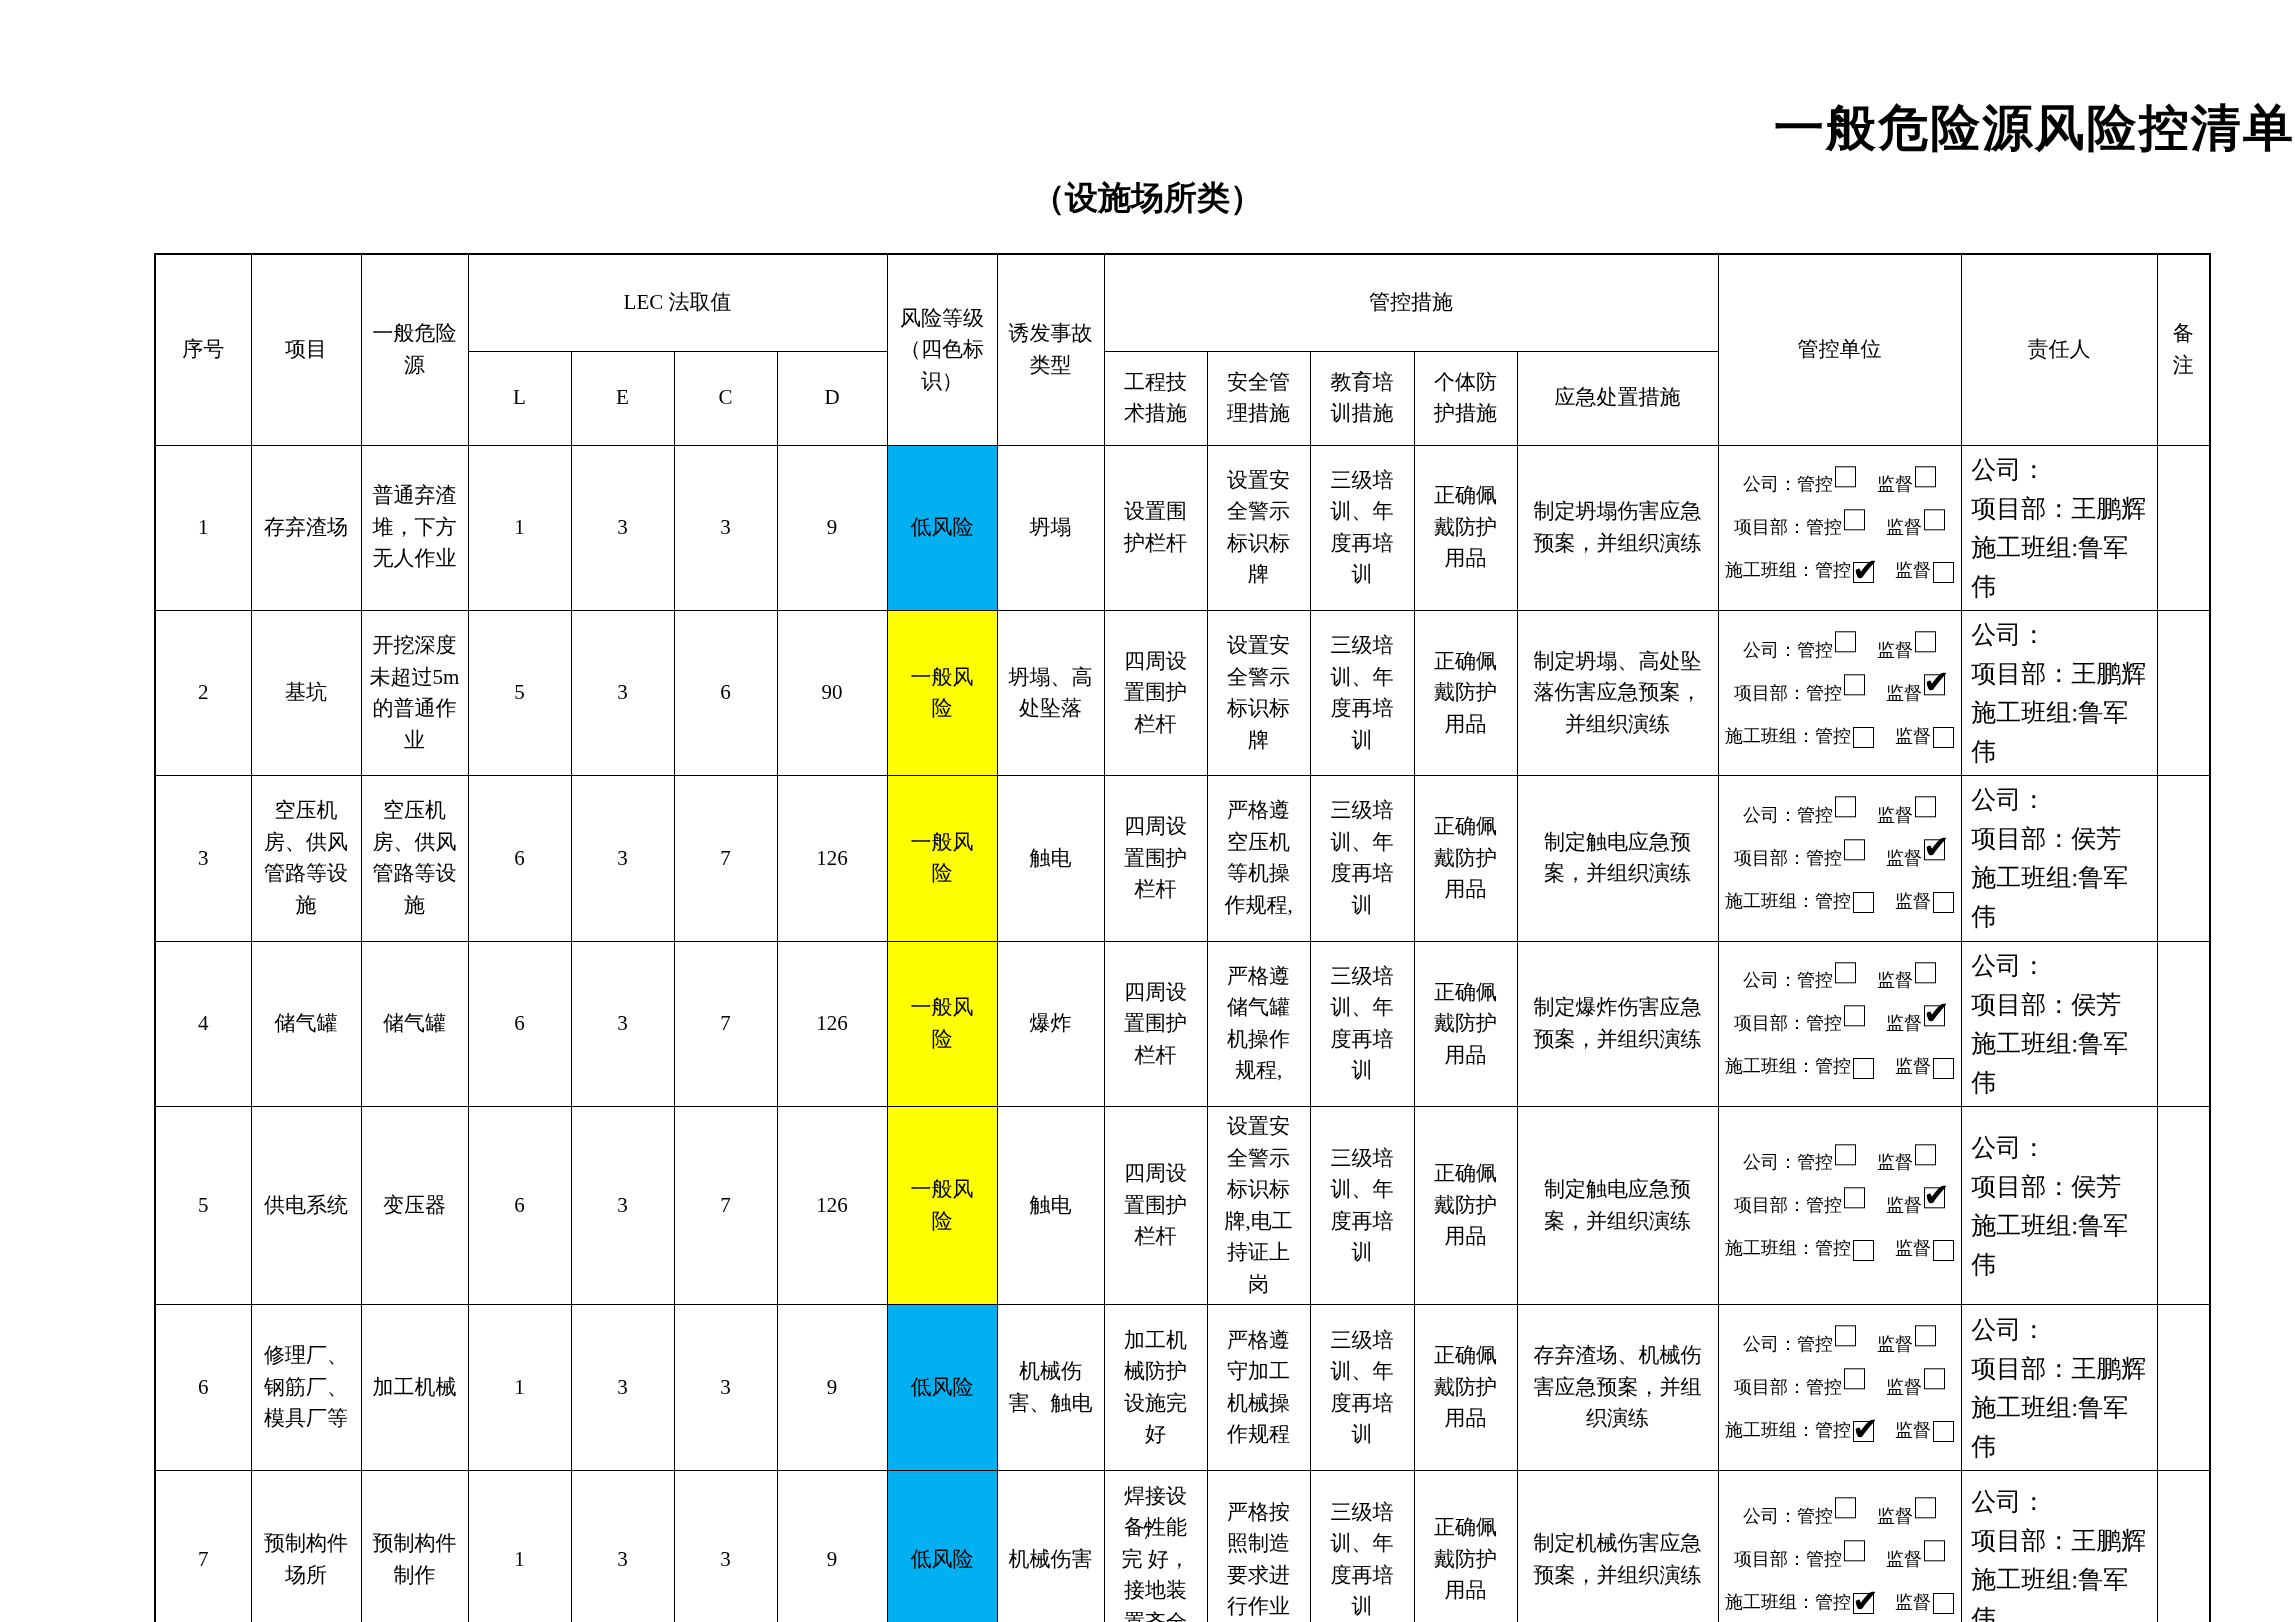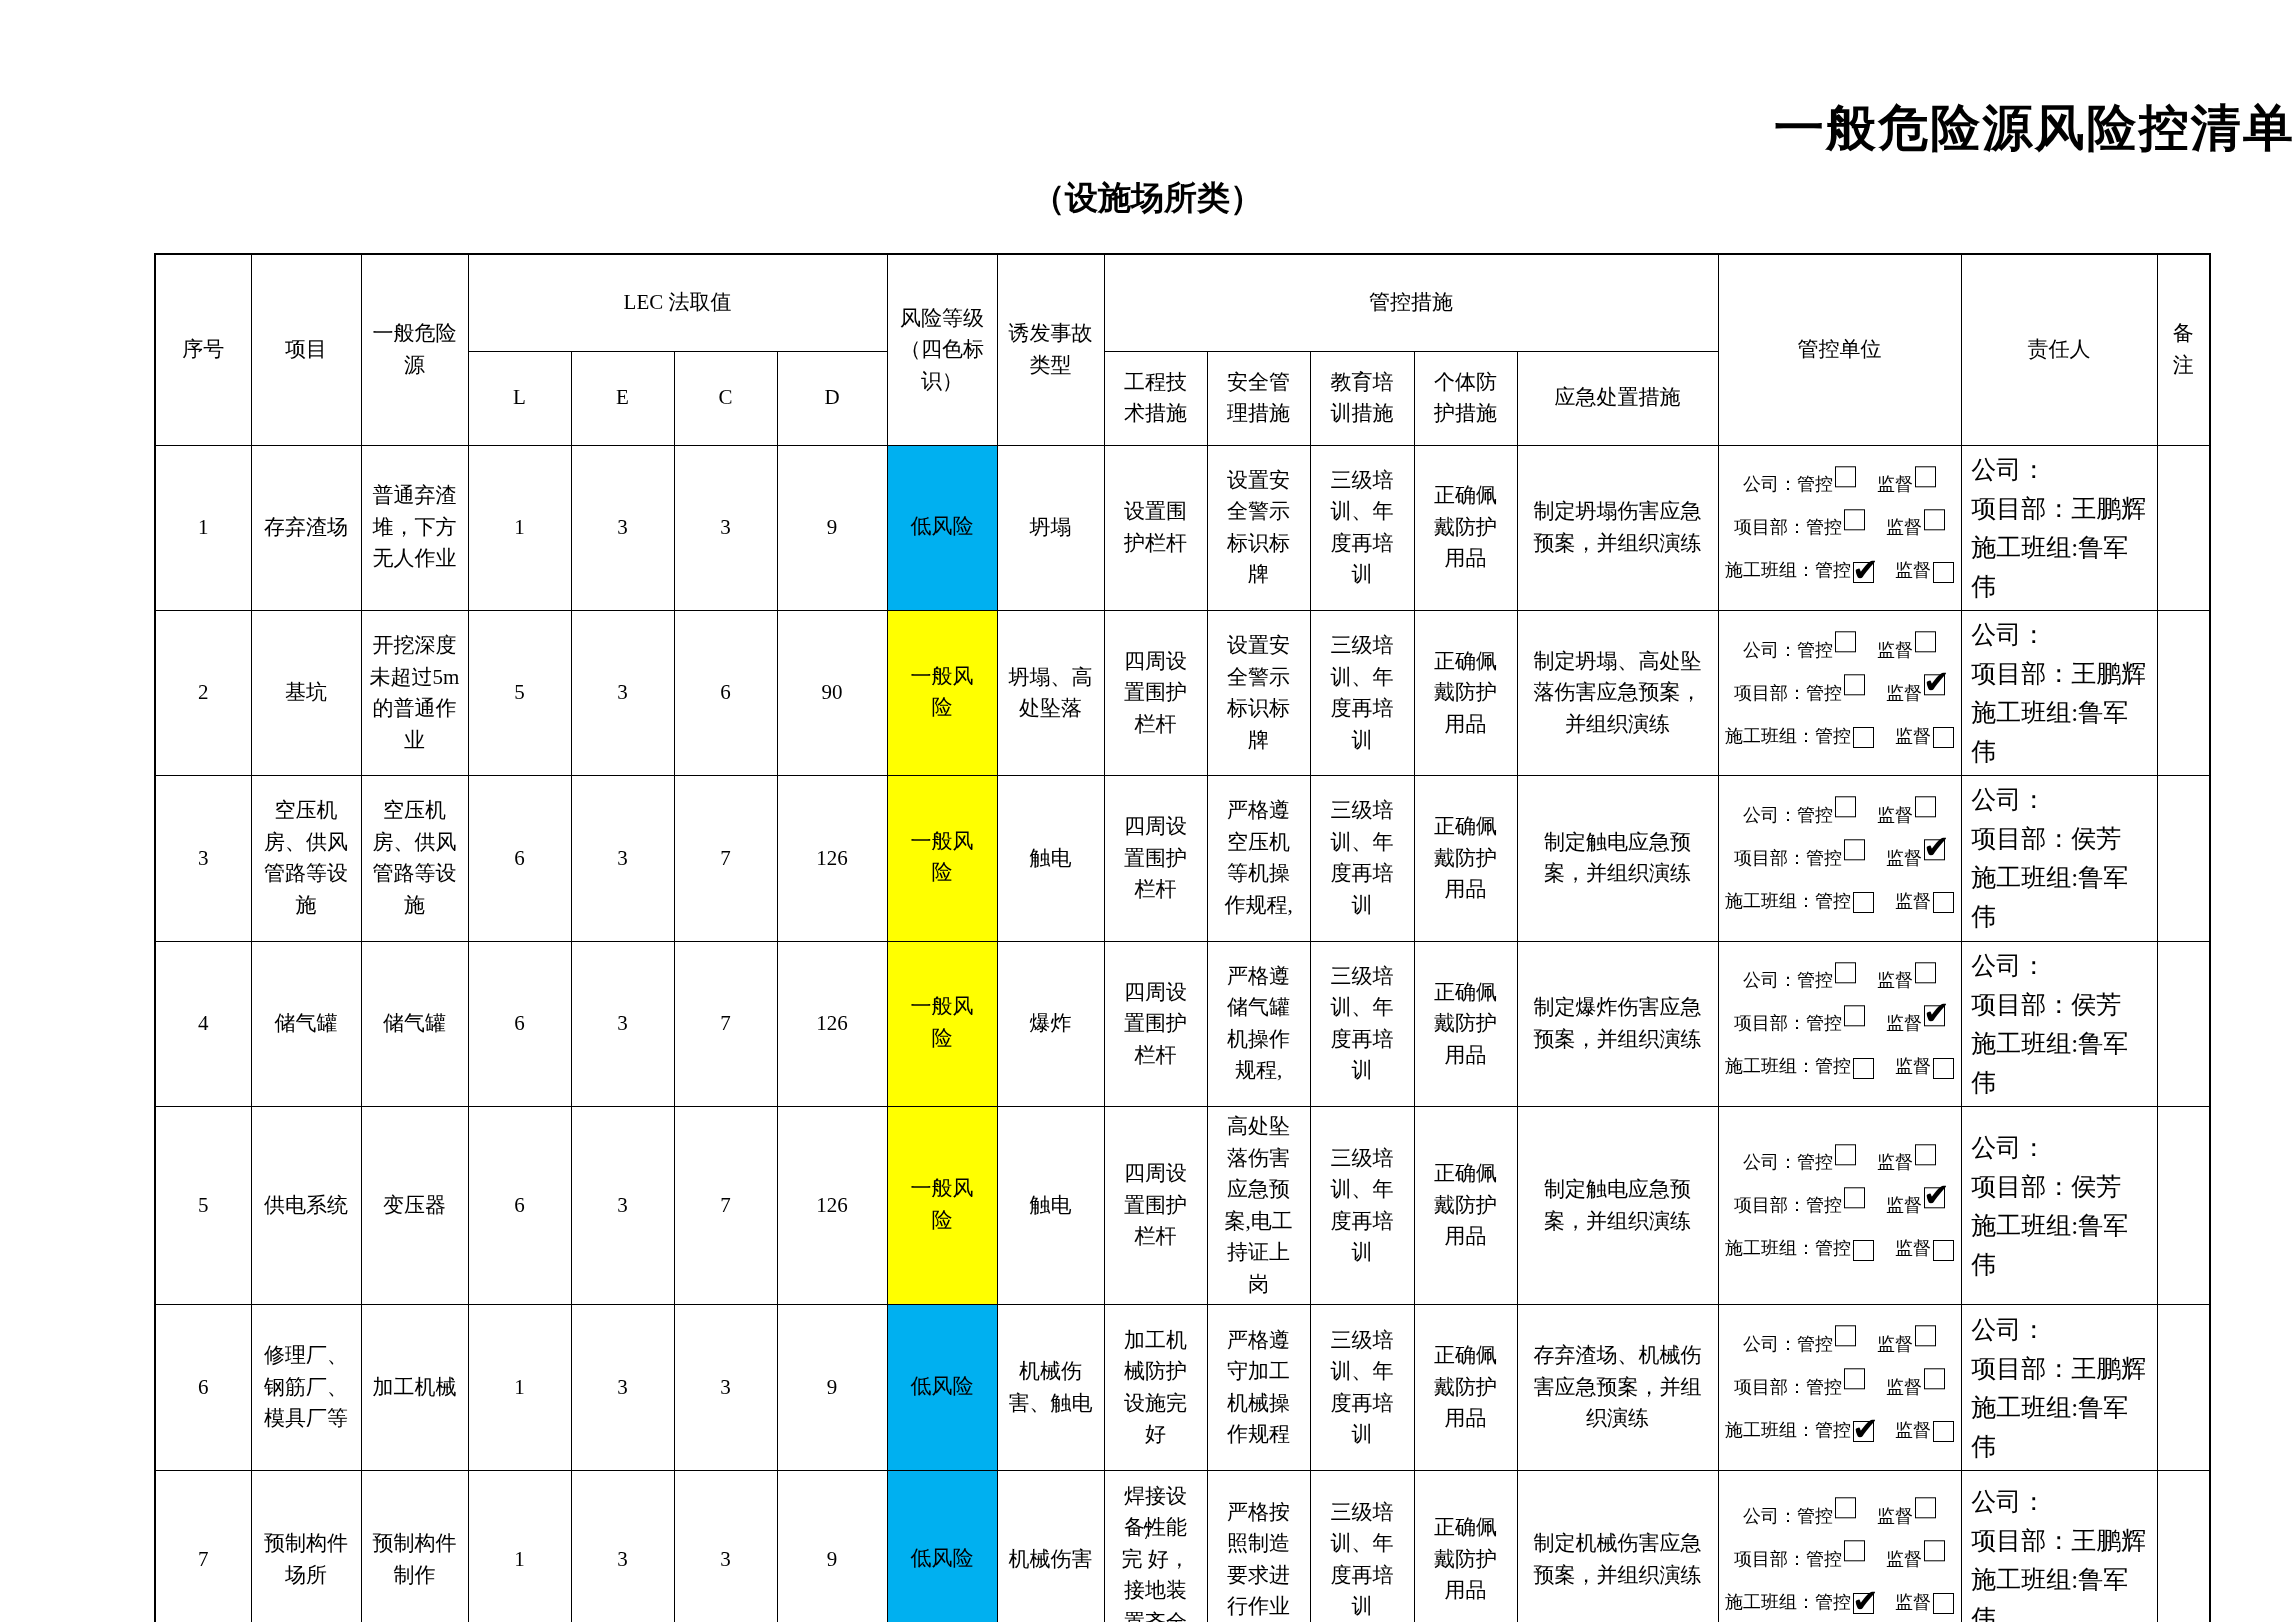--- a/index.html
+++ b/index.html
@@ -26,21 +26,21 @@
   thead tr.h2{height:94px;}
   thead tr.h2 th{padding:4.2px 12.5px;}
   tbody tr:nth-child(1){height:136px;}
   tbody tr:nth-child(2){height:129px;}
   tbody tr:nth-child(3){height:129px;}
   tbody tr:nth-child(4){height:129px;}
   tbody tr:nth-child(5){height:168px;}
   tbody tr:nth-child(6){height:150px;}
   tbody tr:nth-child(7){height:179px;}
   td:nth-child(10),td:nth-child(11),td:nth-child(12),td:nth-child(13){padding:4.2px 12.5px;}
-  td.risk{padding:20px 18px;font-family:Liberation Mono, monospace;}
+  td.risk{padding:20px 18px;}
   td.unit{text-align:center;font-size:18px;padding:4.2px 2.8px;}
   .uline{white-space:nowrap;line-height:43px;height:43px;}
   .ul{display:inline-block;}
   .sv{margin-left:21px;}
   .cb{
     display:inline-block;width:19px;height:19px;border:1.4px solid #000;
     vertical-align:middle;position:relative;margin-left:2.1px;background:#fff;
   }
   .cb.raised{transform:translateY(-9.7px);}
   .cb.checked::after{
@@ -242,21 +242,21 @@
     <td>5</td>
     <td>供电系统</td>
     <td>变压器</td>
     <td>6</td>
     <td>3</td>
     <td>7</td>
     <td>126</td>
     <td class="risk" style="background: rgb(255, 255, 0);">一般风险</td>
     <td>触电</td>
     <td>四周设置围护栏杆</td>
-    <td>高处坠落伤害应急预案,电工持证上岗</td>
+    <td>设置安全警示标识标牌,电工持证上岗</td>
     <td>三级培训、年度再培训</td>
     <td>正确佩戴防护用品</td>
     <td>制定触电应急预案，并组织演练</td>
     <td class="unit">
       <div class="uline">
         <span class="ul">公司：管控</span><span class="cb raised"></span><span class="ul sv">监督</span><span class="cb raised"></span>
       </div>
       <div class="uline">
         <span class="ul">项目部：管控</span><span class="cb raised"></span><span class="ul sv">监督</span><span class="cb raised checked"></span>
       </div>

